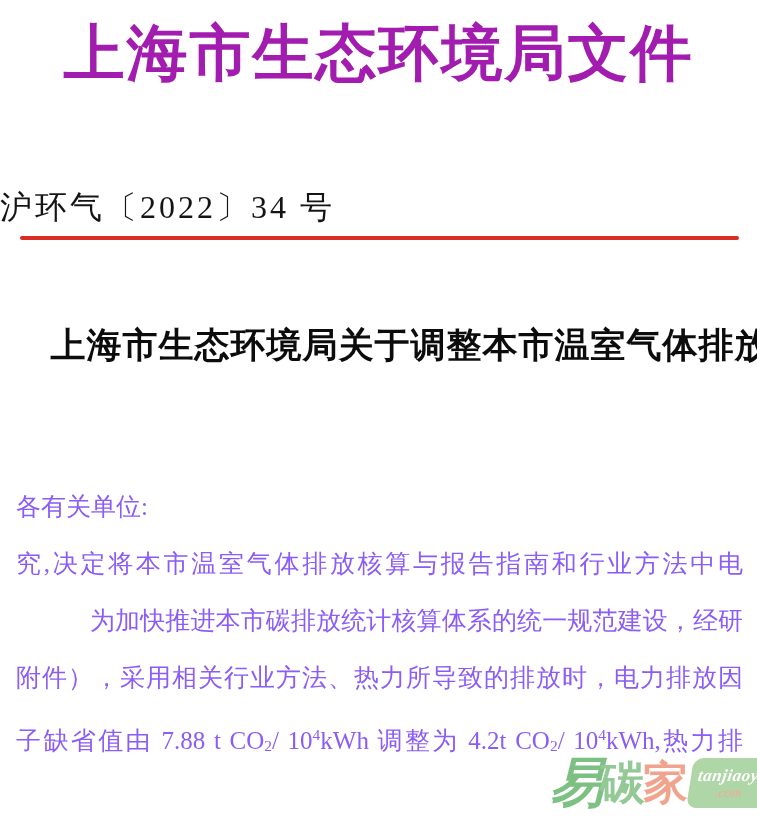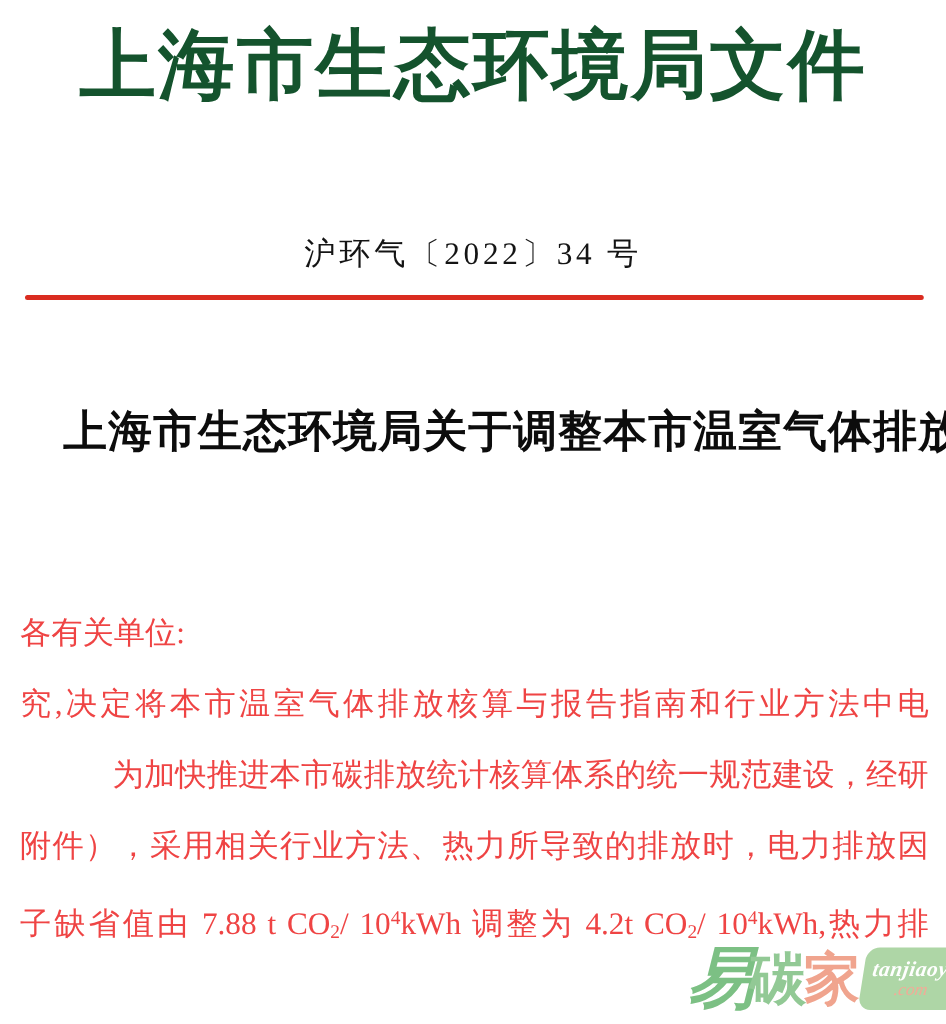--- a/index.html
+++ b/index.html
@@ -7,48 +7,48 @@
     position:relative; width:757px; height:819px;
     background:#ffffff; overflow:hidden;
     font-family:"Liberation Serif","DejaVu Serif",serif;
     color:#161616;
   }
 
   
   .header-title {
     position:absolute; top:14px; left:0; width:100%;
     text-align:center; font-size:61px; line-height:80px;
-    font-weight:bold; color:#14532d; letter-spacing:2px;
+    font-weight:bold; color:#a21caf; letter-spacing:2px;
     white-space:nowrap;
   }
 
   
   .doc-number {
     position:absolute; top:186px; left:0; width:100%;
-    text-align:center; font-size:25px; letter-spacing:3px;
+    font-size:32px; letter-spacing:3px;
     color:#141414; white-space:nowrap;
   }
 
   
   .red-rule {
     position:absolute; top:236px; left:20px; width:719px; height:4px;
     background:#da2c20; border-radius:2px;
   }
 
   
   .doc-title {
     position:absolute; top:317px; left:0; width:100%;
     text-align:center; font-weight:bold; font-size:35px;
     line-height:57px; color:#0c0c0c; letter-spacing:1px;padding-left:32px;
   }
 
   
   .body-block {
     position:absolute; top:478px; left:16px; width:727px;
-    font-size:25px; color:#ef4444;
+    font-size:25px; color:#8b5cf6;
   }
   .line { height:57px; line-height:57px; overflow:hidden; }
   .j { text-align:justify; text-align-last:justify; }
   .indent { text-indent:74px; }
   .line sub { font-size:0.62em; vertical-align:-0.18em; }
   .line sup { font-size:0.62em; vertical-align:0.55em; }
 
   
   .watermark {
     position:absolute; top:750px; left:550px; width:207px; height:66px;

